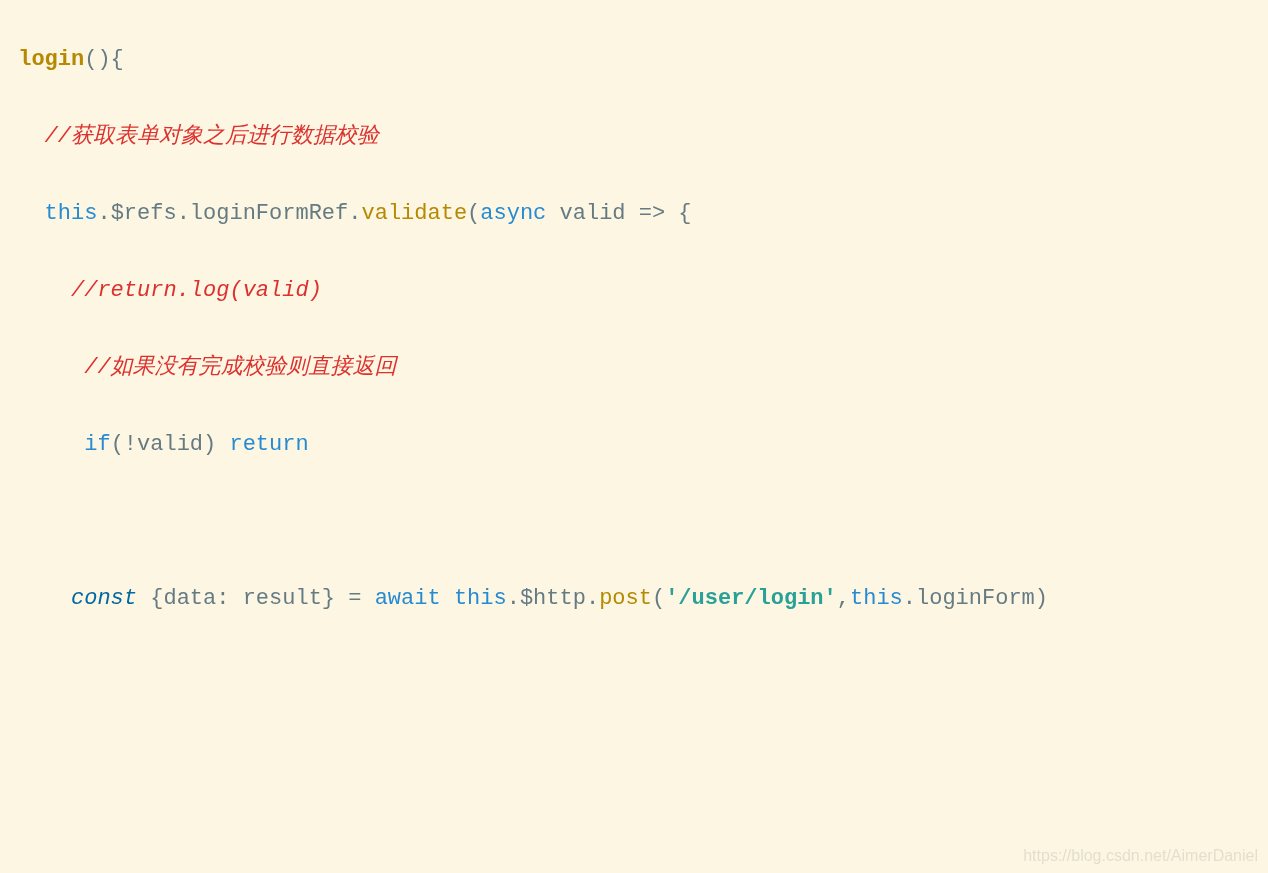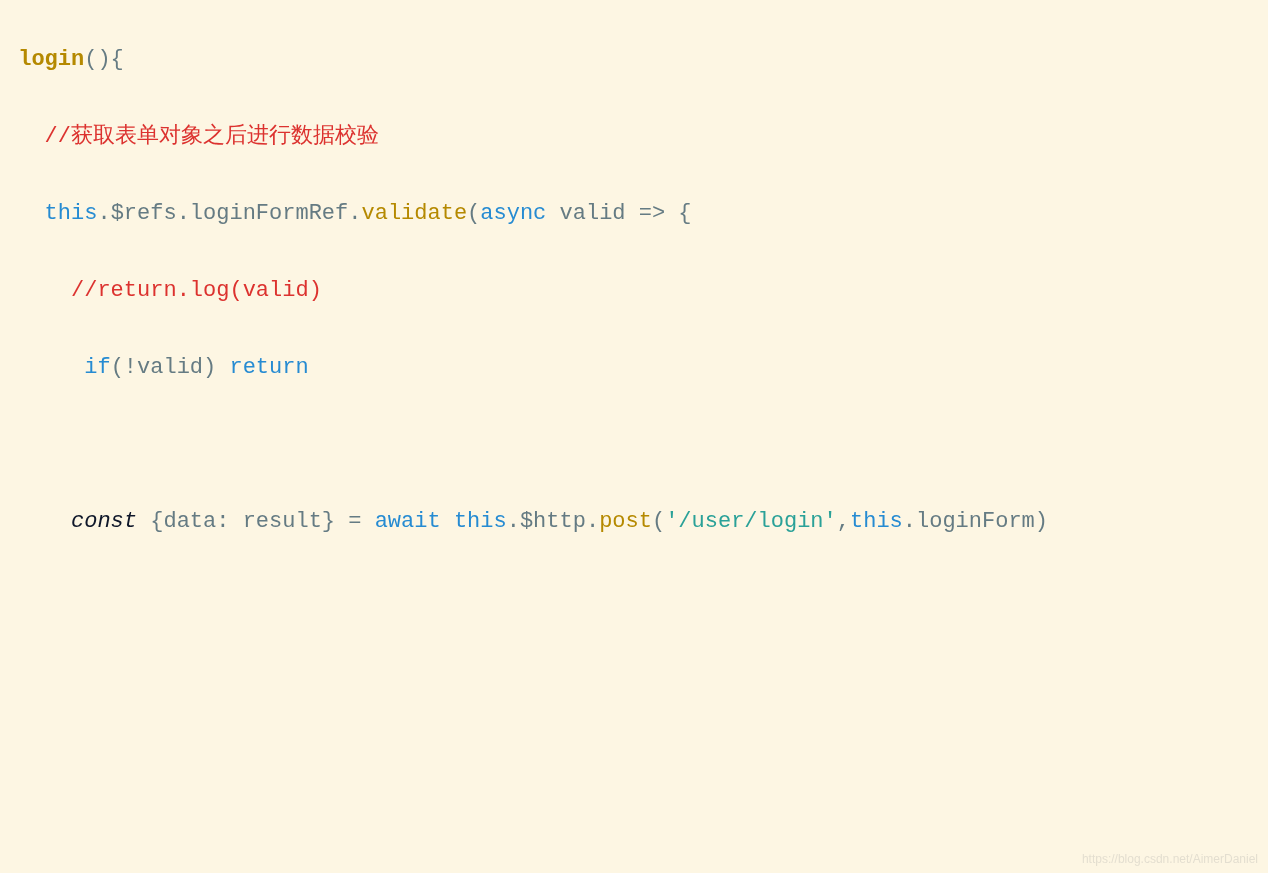--- a/index.html
+++ b/index.html
@@ -28,60 +28,63 @@
       font-weight: bold;
     }
     .paren {
       color: #657b83;
     }
     .brace {
       color: #657b83;
     }
     .comment {
       color: #dc322f;
+      font-style: italic;
     }
     .keyword {
       color: #268bd2;
     }
     .keyword-italic {
-      color: #0f172a;
+      color: #0369a1;
       font-style: italic;
     }
     .property {
       color: #657b83;
     }
     .method {
       color: #b58900;
     }
     .string {
       color: #2aa198;
+      font-weight: bold;
     }
     .operator {
       color: #657b83;
     }
     .arrow {
       color: #657b83;
     }
     .watermark {
       position: absolute;
       bottom: 3px;
       right: 10px;
       color: rgba(150, 150, 150, 0.25);
-      font-size: 12px;
+      font-size: 16px;
       font-family: Arial, sans-serif;
     }
   </style>
 </head>
 <body>
 
 <div class="code-container">
 <div> <span class="function-name">login</span><span class="paren">(){</span></div>
 <div>   <span class="comment">//获取表单对象之后进行数据校验</span></div>
 <div>   <span class="keyword">this</span><span class="operator">.</span><span class="property">$refs</span><span class="operator">.</span><span class="property">loginFormRef</span><span class="operator">.</span><span class="method">validate</span><span class="paren">(</span><span class="keyword">async</span><span class="property"> valid </span><span class="arrow">=&gt;</span><span class="brace"> {</span></div>
 <div>     <span class="comment">//return.log(valid)</span></div>
+<div>      <span class="comment">//如果没有完成校验则直接返回</span></div>
 <div>      <span class="keyword">if</span><span class="paren">(!</span><span class="property">valid</span><span class="paren">) </span><span class="keyword">return</span></div>
 <div>&nbsp;</div>
 <div>     <span class="keyword-italic">const</span><span class="property"> {data: result} = </span><span class="keyword">await</span><span> </span><span class="keyword">this</span><span class="operator">.</span><span class="property">$http</span><span class="operator">.</span><span class="method">post</span><span class="paren">(</span><span class="string">'/user/login'</span><span class="operator">,</span><span class="keyword">this</span><span class="operator">.</span><span class="property">loginForm</span><span class="paren">)</span></div>
 <div>&nbsp;</div>
 
 
 
 
 
 

